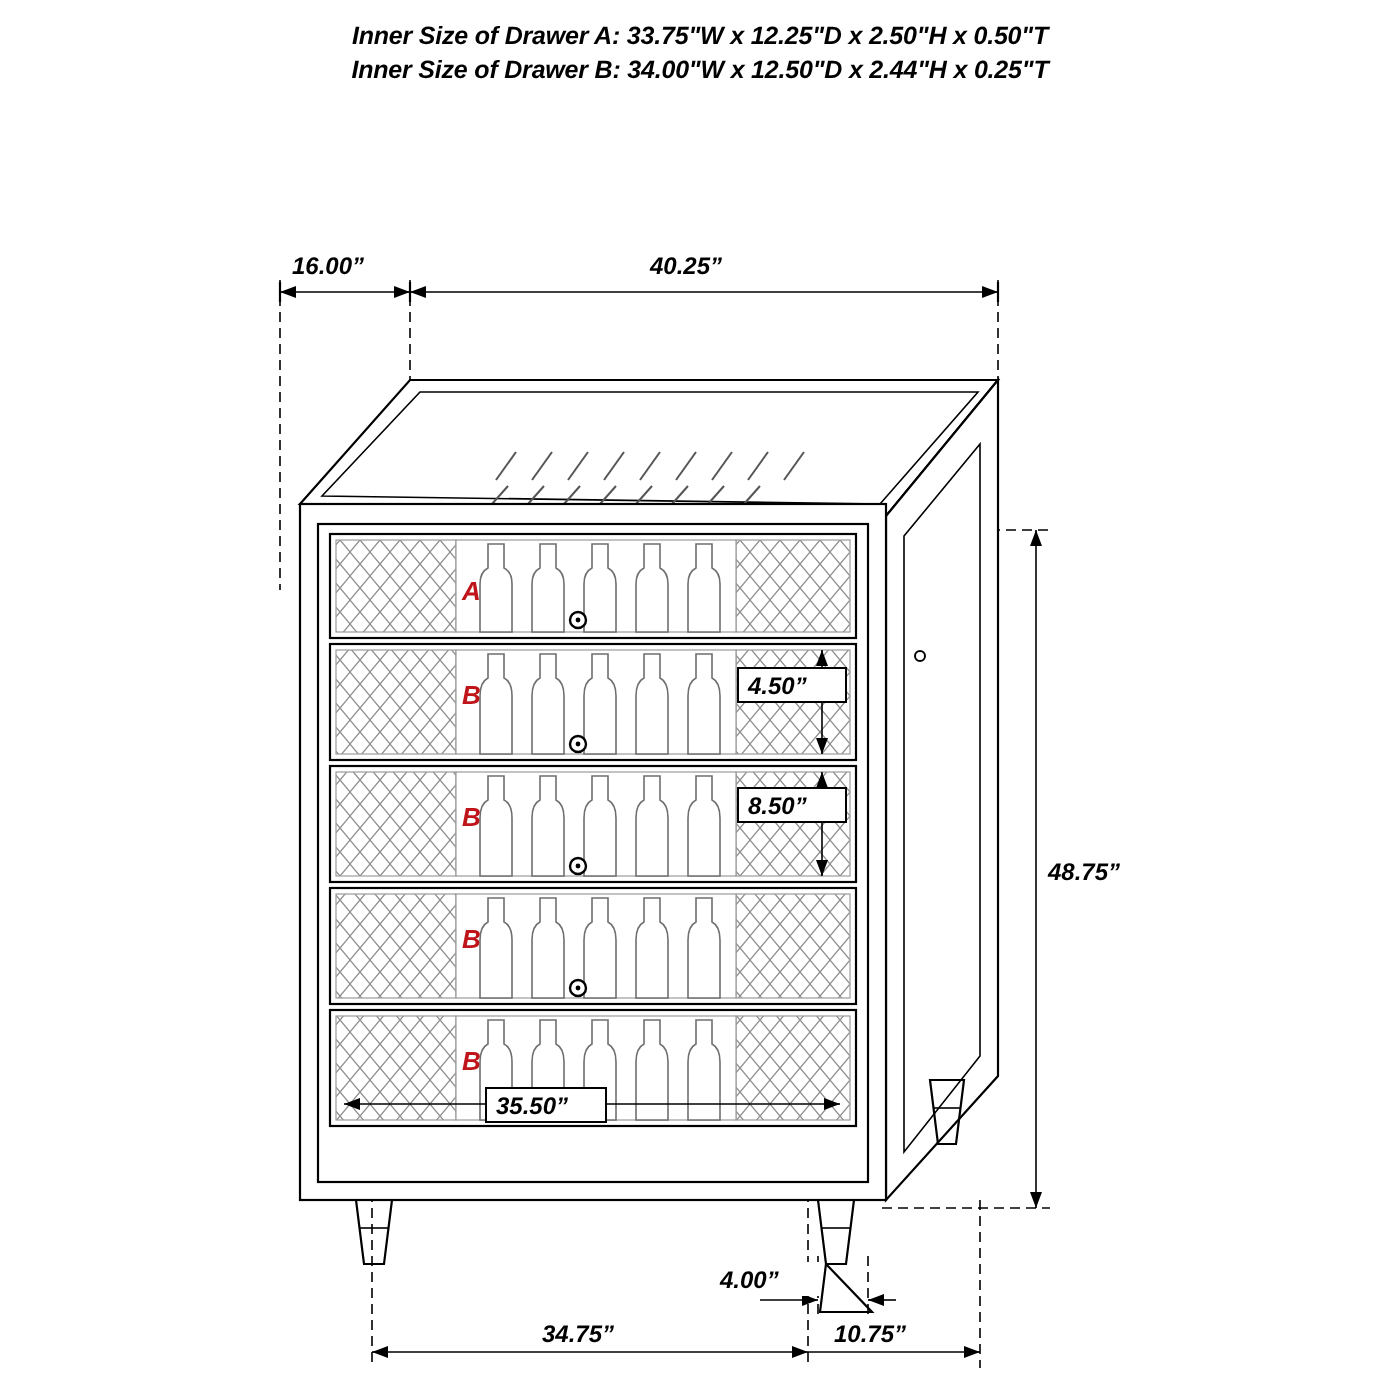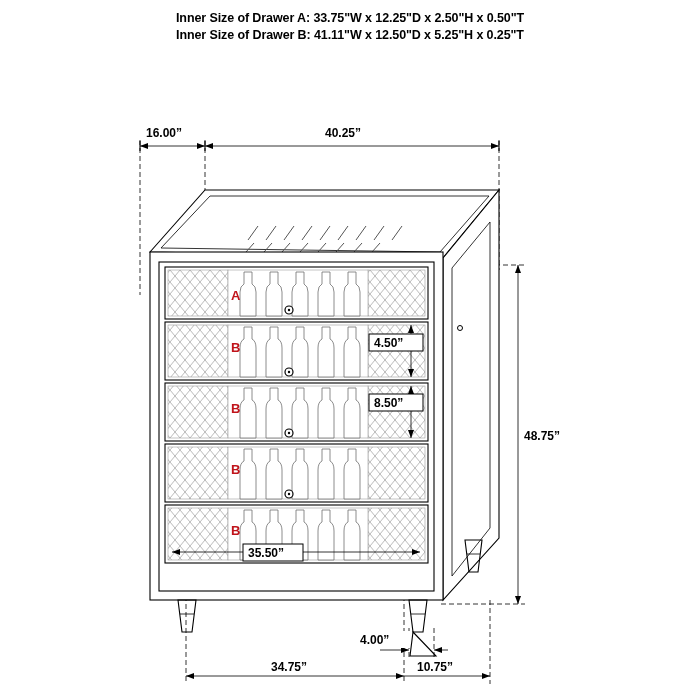--- a/index.html
+++ b/index.html
@@ -11,20 +11,21 @@
     width: 700px;
     height: 700px;
     font-family: "Liberation Sans", sans-serif;
     position: relative;
     overflow: hidden;
   }
   #stage {
     position: relative;
     width: 700px;
     height: 612px;
+    font-style: italic;
   }
   .header {
     position: absolute;
     top: 10px;
     left: 0;
     width: 700px;
     text-align: center;
     font-size: 12.5px;
     font-weight: bold;
     color: #000;
@@ -75,21 +76,21 @@
     stroke-width: 1.1;
   }
 </style>
 </head>
 <body>
 
 <div id="stage">
 
   <div class="header">
     <div>Inner Size of Drawer A: 33.75"W x 12.25"D x 2.50"H x 0.50"T</div>
-    <div>Inner Size of Drawer B: 41.11"W x 12.50"D x 5.25"H x 0.25"T</div>
+    <div>Inner Size of Drawer B: 34.00"W x 12.50"D x 2.44"H x 0.25"T</div>
   </div>
 
   <svg width="700" height="700" viewBox="0 0 700 700">
 
     <defs>
       <pattern id="diamond" width="10" height="12" patternUnits="userSpaceOnUse">
         <path d="M5 0 L10 6 L5 12 L0 6 Z" fill="none" stroke="#8d8d8d" stroke-width="0.6"></path>
       </pattern>
       <pattern id="diamond2" width="9" height="11" patternUnits="userSpaceOnUse">
         <path d="M4.5 0 L9 5.5 L4.5 11 L0 5.5 Z" fill="none" stroke="#8d8d8d" stroke-width="0.6"></path>

